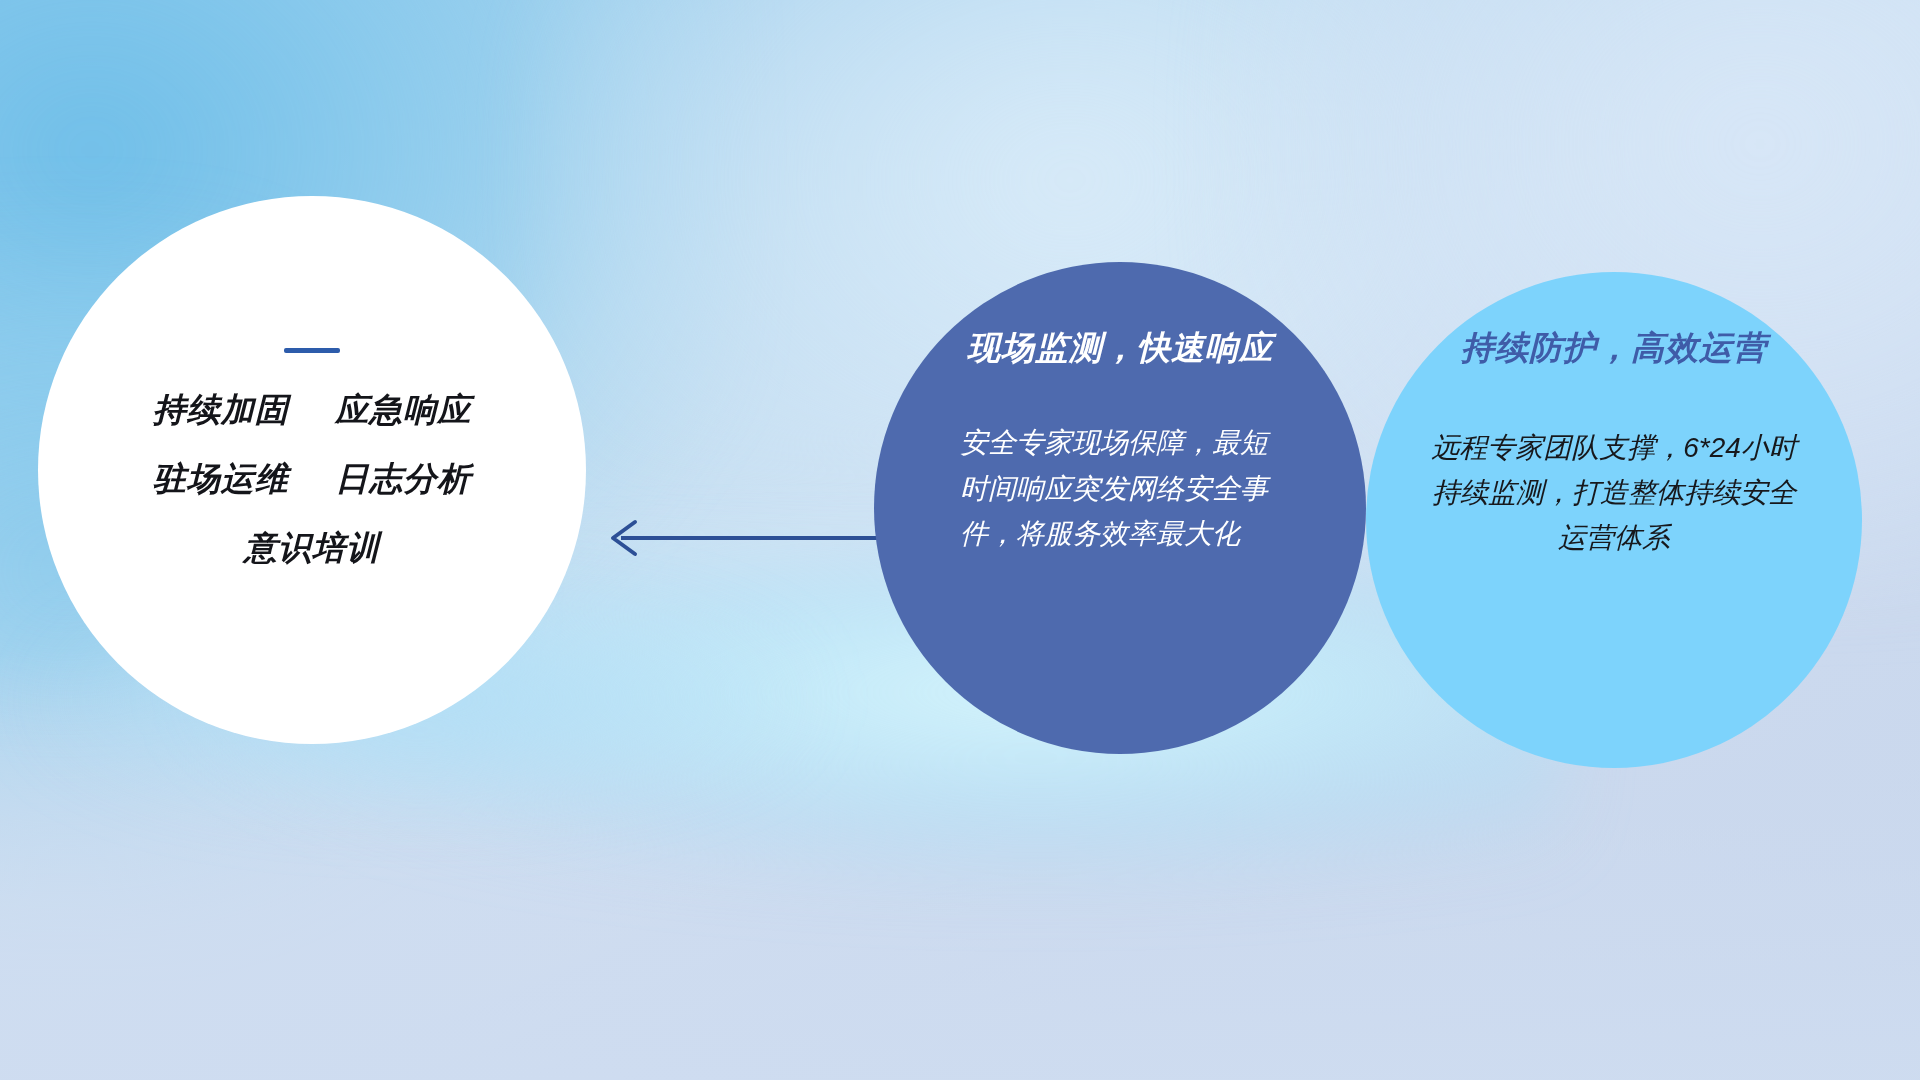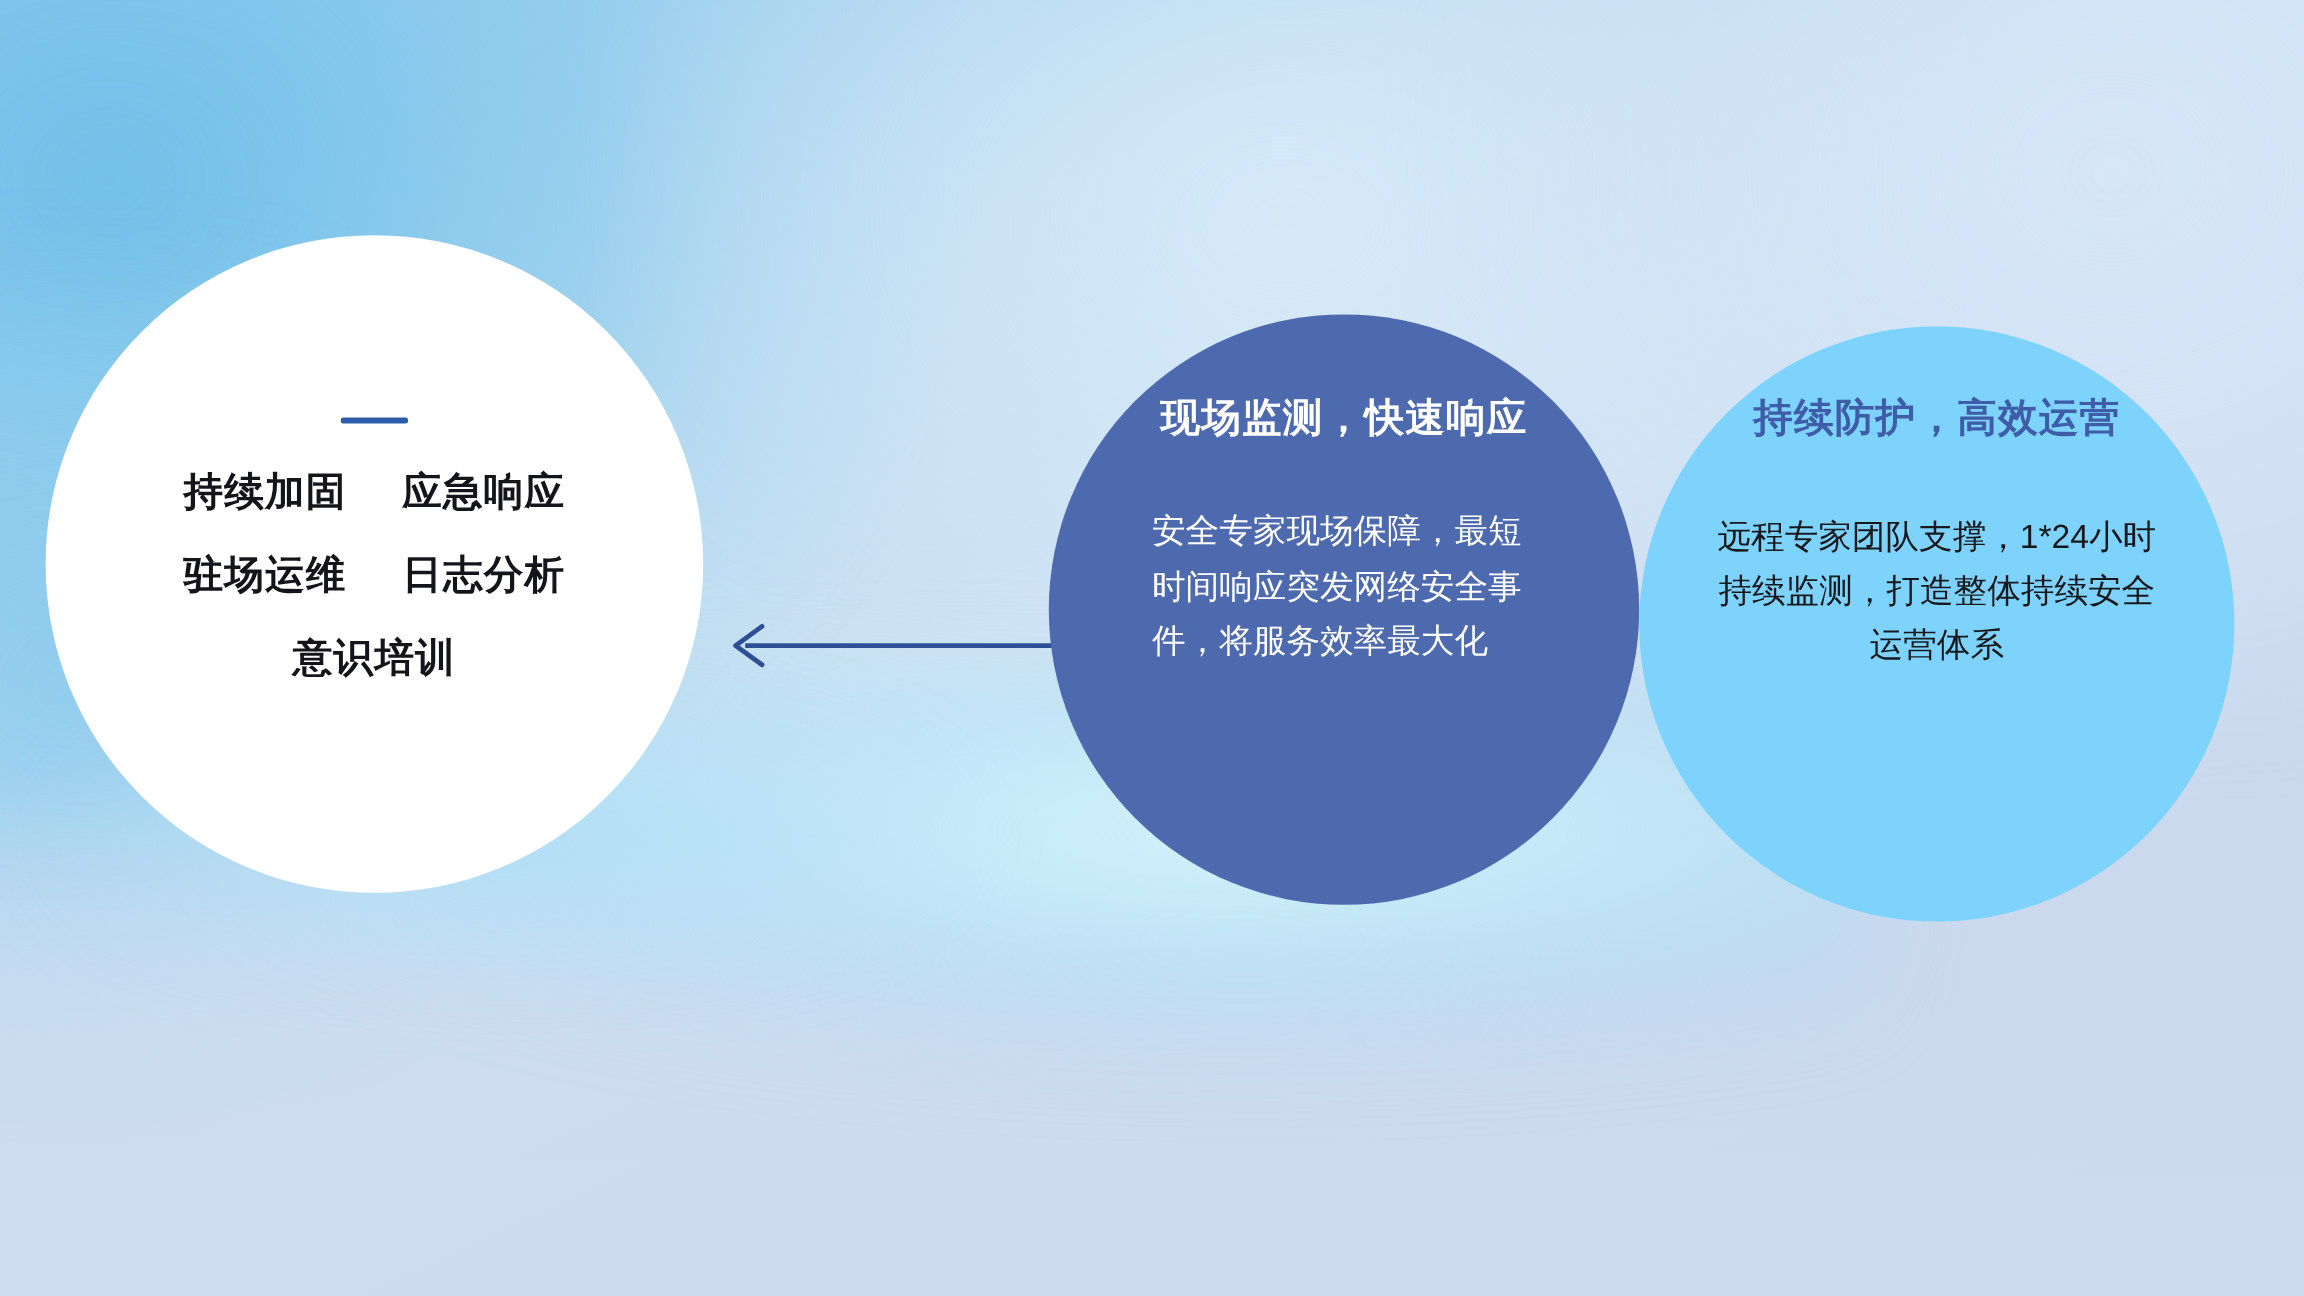--- a/index.html
+++ b/index.html
@@ -133,20 +133,21 @@
   
   .circle {
     position: absolute;
     border-radius: 50%;
     box-sizing: border-box;
     display: flex;
     flex-direction: column;
     align-items: center;
     justify-content: flex-start;
     text-align: center;
+    font-style: italic;
   }
 
   #circle-left {
     left: 38px;
     top: 196px;
     width: 548px;
     height: 548px;
     background: #ffffff;
     padding-top: 152px;
   }
@@ -262,16 +263,16 @@
     </div>
   </div>
 
   <div class="circle" id="circle-mid">
     <div class="c-title">现场监测，快速响应</div>
     <div class="c-body">安全专家现场保障，最短时间响应突发网络安全事件，将服务效率最大化</div>
   </div>
 
   <div class="circle" id="circle-right">
     <div class="c-title">持续防护，高效运营</div>
-    <div class="c-body">远程专家团队支撑，1*24小时持续监测，打造整体持续安全运营体系</div>
+    <div class="c-body">远程专家团队支撑，6*24小时持续监测，打造整体持续安全运营体系</div>
   </div>
 
 </div>
 
 </body></html>

